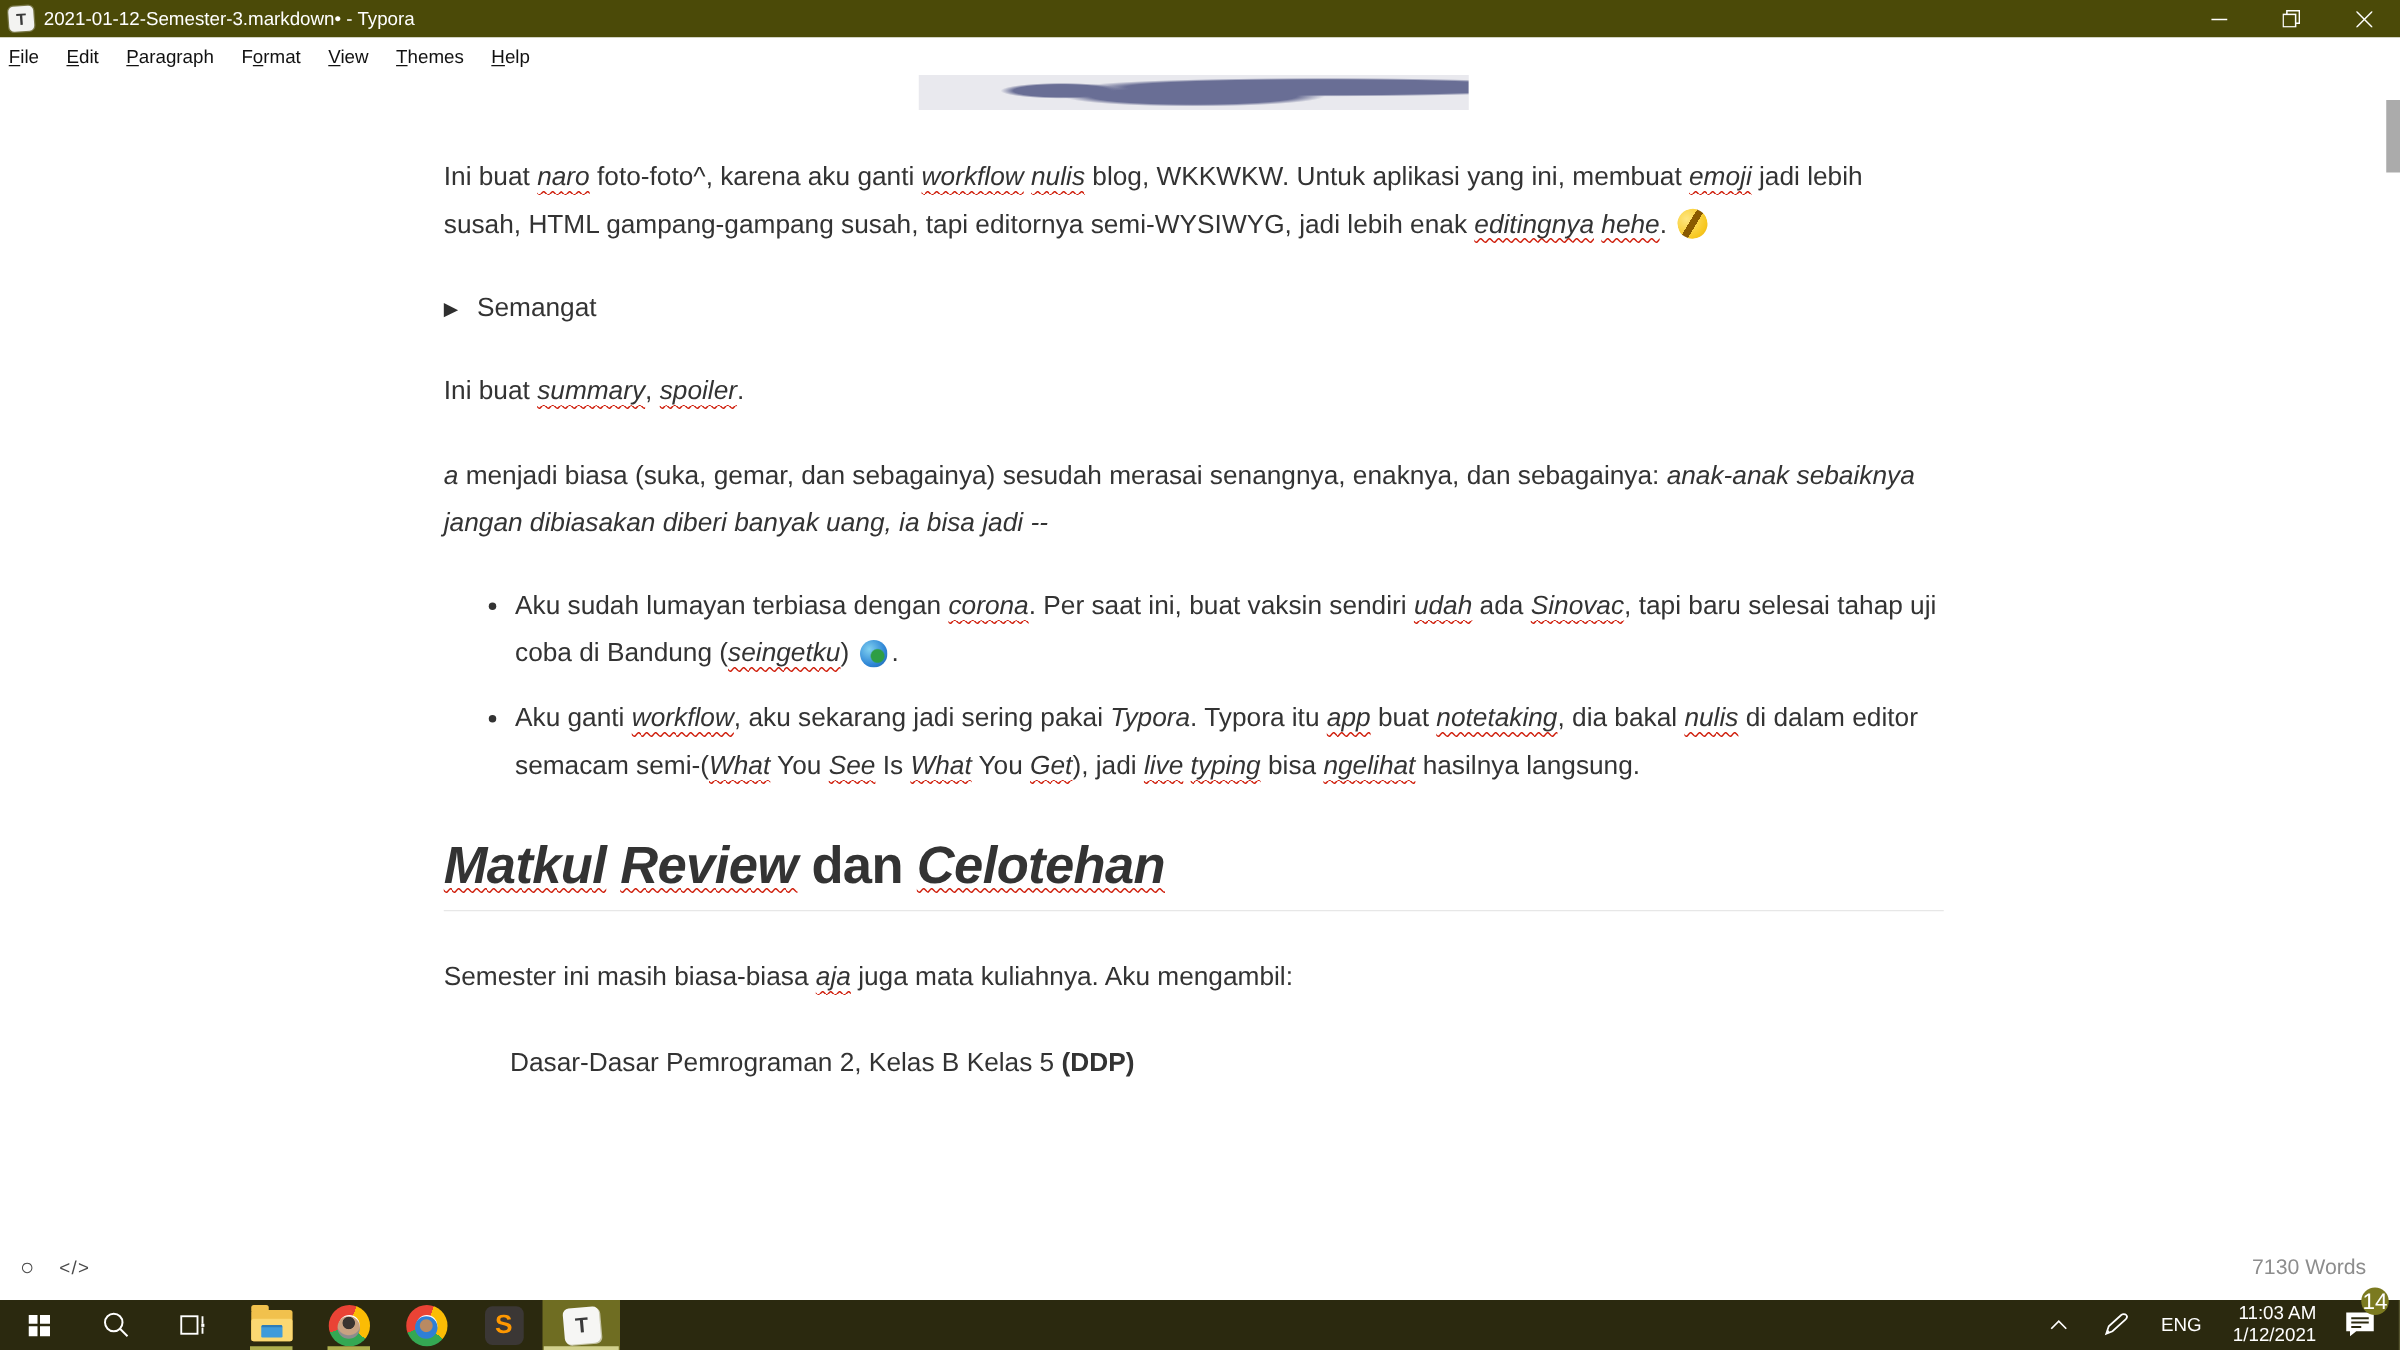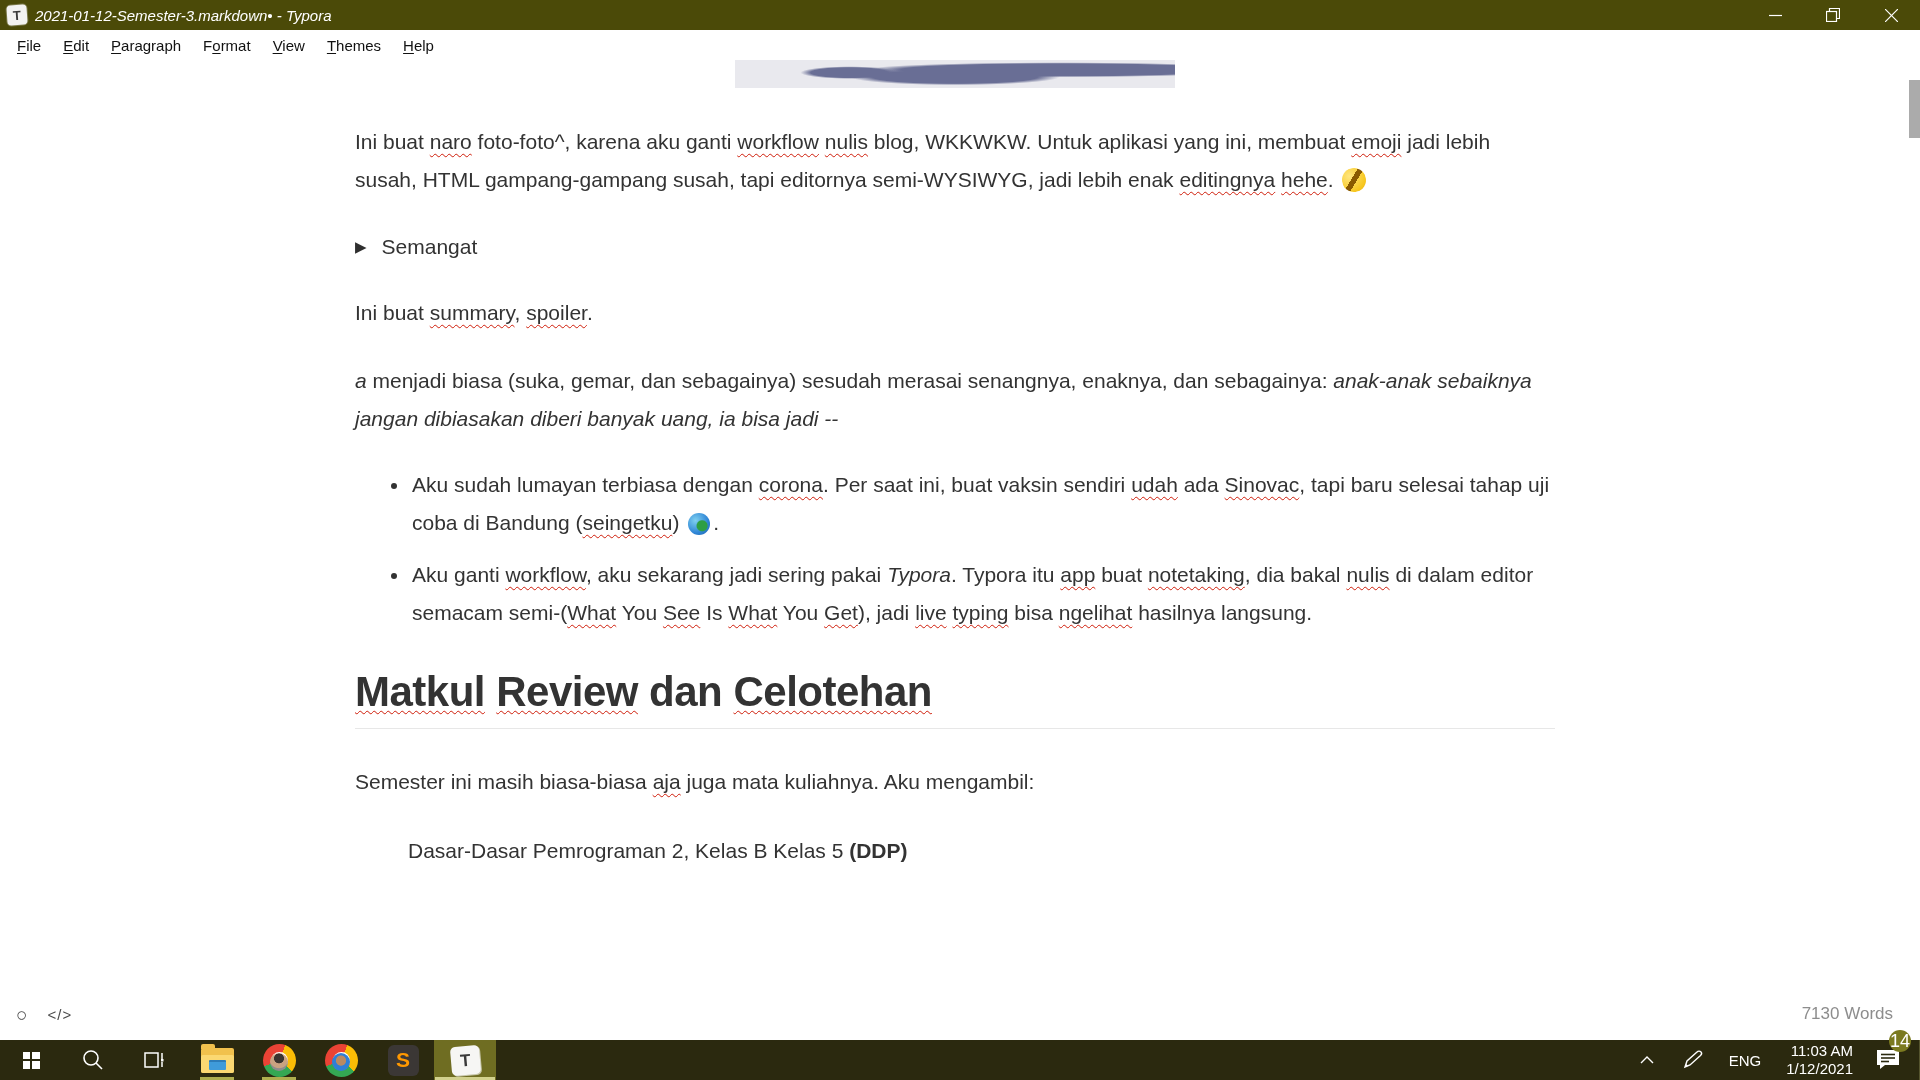--- a/index.html
+++ b/index.html
@@ -2,26 +2,26 @@
 <html><head>
 <meta charset="utf-8">
 <style>
   * { margin:0; padding:0; box-sizing:border-box; }
   html,body { width:1920px; height:1080px; overflow:hidden; font-family:"Liberation Sans","DejaVu Sans",sans-serif; }
   body { background:#fff; position:relative; }
 
   
   .titlebar { position:absolute; top:0; left:0; width:1920px; height:30px; background:#4b4a08; display:flex; align-items:center; color:#fff; }
   .app-icon { width:20px; height:20px; margin:0 8px 0 7px; background:#f3f3f1; border-radius:4px; transform:rotate(-4deg); display:flex; align-items:center; justify-content:center; color:#3a3a3a; font-size:13px; font-weight:bold; box-shadow:0 0 0 1px rgba(255,255,255,.25); }
-  .title-text { font-size:15px; white-space:nowrap;font-style:italic; }
+  .title-text { font-size:15px; white-space:nowrap; }
   .win-controls { margin-left:auto; display:flex; height:30px; }
   .win-btn { width:58px; height:30px; display:flex; align-items:center; justify-content:center; }
 
   
-  .menubar { position:absolute; top:30px; left:0; width:1920px; height:30px; background:#fff; display:flex; align-items:center; padding-left:10px; gap:8px; }
+  .menubar { position:absolute; top:30px; left:0; width:1920px; height:30px; background:#fff; display:flex; align-items:center; gap:8px; }
   .menu-item { font-size:15px; color:#111; padding:3px 7px; }
   .mn { text-decoration:underline; text-underline-offset:2px; }
 
   
   .content { position:absolute; top:60px; left:0; width:1920px; height:980px; background:#fff; overflow:hidden; }
   .doc { width:1200px; margin-left:355px; color:#333; font-size:21px; }
 
   .img-strip { width:440px; height:28px; margin:0 auto; background:#e9e9ee; position:relative; overflow:hidden; }
   .img-strip::before { content:""; position:absolute; inset:0;
     background:
@@ -39,21 +39,21 @@
   h1.mt { margin-top:36px; }
 
   .footnote-line { margin-top:28px; }
   .sup { vertical-align:super; font-size:13px; }
 
   ul.doc-ul { margin-top:28px; padding-left:55px; }
   ul.doc-ul li { line-height:38px; margin-bottom:14px; padding-left:2px; }
 
   .clipped { margin-top:31px; padding-left:53px; line-height:38px; }
 
-  .sq { text-decoration:underline; text-decoration-style:wavy; text-decoration-color:#cf1d0a; text-decoration-thickness:1px; text-underline-offset:4px; }
+  .sq { text-decoration:underline; text-decoration-style:wavy; text-decoration-color:#cf1d0a; text-decoration-thickness:1px; text-underline-offset:4px;font-style:italic; }
   .it { font-style:italic; }
   .bd { font-weight:bold; }
 
   .emj { display:inline-block; width:24px; height:24px; border-radius:50%; vertical-align:-5px; margin:0 3px; }
   .laugh { background:
       linear-gradient(135deg, transparent 42%, #8a5a00 42% 58%, transparent 58%),
       radial-gradient(circle at 35% 30%, #ffe680, #f7c71f 70%, #e8a812);
       transform:rotate(-14deg); }
   .globe { width:22px; height:22px; background:
       radial-gradient(circle at 64% 58%, #2e9e44 0 26%, transparent 32%),

